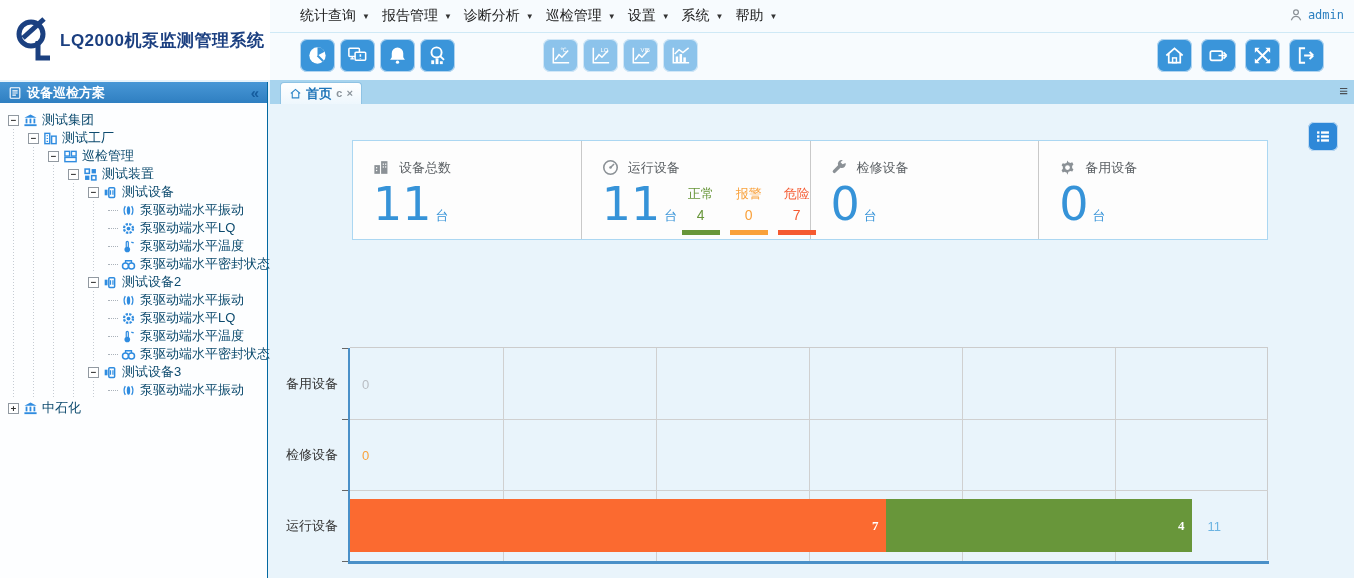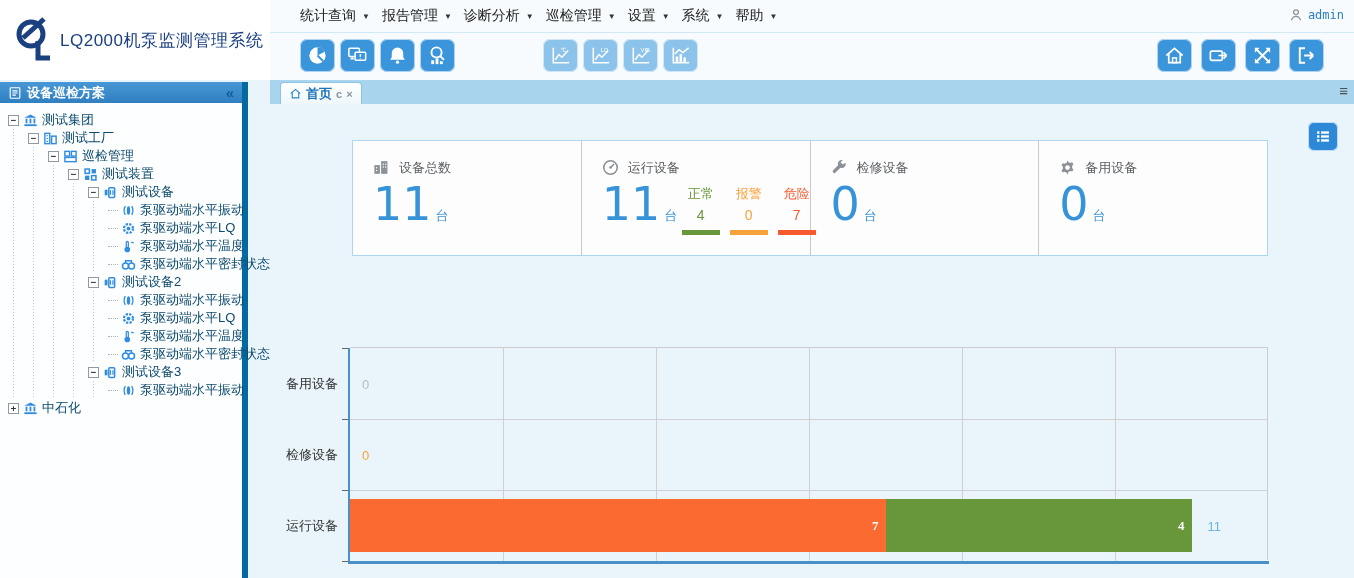--- a/index.html
+++ b/index.html
@@ -5,70 +5,70 @@
   * { margin:0; padding:0; box-sizing:border-box; }
   html,body { width:1354px; height:578px; overflow:hidden;
     font-family:"Liberation Sans", sans-serif; background:#e9f4fb; }
   svg { display:block; width:100%; height:100%; }
 
   
   #header { position:absolute; left:0; top:0; width:1354px; height:80px; background:#fdfeff; }
   #logo-zone { position:absolute; left:0; top:0; width:270px; height:80px; background:#fff;
     display:flex; align-items:center; }
   #logo-mark { width:42px; height:48px; margin-left:12px; }
-  #app-title { font-size:17px; font-weight:normal; color:#1b3f80; margin-left:6px; letter-spacing:0.5px; }
+  #app-title { font-size:17px; font-weight:bold; color:#1b3f80; margin-left:6px; letter-spacing:0.5px; }
   #menu-row { position:absolute; left:270px; top:0; right:0; height:33px;
     display:flex; align-items:center; gap:12px; padding-left:30px;
     border-bottom:1px solid #cfe9f6; background:#f7fbfe; }
   .menu-item { display:flex; align-items:center; gap:6px; font-size:14px; color:#222; cursor:pointer; }
   .menu-caret { font-size:8px; color:#333; }
   #user-box { position:absolute; right:10px; top:7px; display:flex; align-items:center; gap:4px; }
   #user-icon { width:16px; height:16px; }
   #user-name { font-family:"DejaVu Sans Mono", monospace; font-size:12px; color:#2b7fc0; }
   #toolbar-row { position:absolute; left:270px; top:33px; right:0; height:47px; background:#f7fbfe; }
   .tbtn { position:absolute; top:6px; width:35px; height:33px; border-radius:7px;
     background:#3a95da; padding:5px; cursor:pointer; box-shadow:0 0 0 1px rgba(255,255,255,.6) inset; }
   .tbtn.mid { background:#8cc3eb; }
 
   
-  #sidebar { position:absolute; left:0; top:82px; width:248px; bottom:0; background:#fdfeff;
-    border-right:6px solid #0369a1; }
+  #sidebar { position:absolute; left:0; top:82px; width:268px; bottom:0; background:#fdfeff;
+    border-right:1px solid #0369a1; }
   #sidebar-header { height:21px; background:linear-gradient(#4897d6,#2f7fc1); display:flex;
     align-items:center; padding:0 8px; }
   #sidebar-title-icon { width:14px; height:14px; margin-right:5px; }
   #sidebar-title { color:#fff; font-size:13px; font-weight:bold; flex:1; }
   #sidebar-collapse { color:#155c9e; font-size:15px; font-weight:bold; cursor:pointer; line-height:14px; }
   #tree { padding-top:8px; }
   .tree-row { display:flex; align-items:center; height:18px; padding-left:8px; cursor:pointer; }
   .tree-indent { width:20px; align-self:stretch; flex:0 0 20px;
     background:repeating-linear-gradient(to bottom,#c6ccd3 0 1px,transparent 1px 3px);
     background-size:1px 100%; background-repeat:no-repeat; background-position:5px 0; }
   .expander { flex:0 0 11px; width:11px; height:11px; border:1px solid #9199a1; background:#fff;
     font:bold 9px/9px "DejaVu Sans Mono",monospace; color:#333; text-align:center; margin-right:4px; }
   .connector { flex:0 0 10px; height:0; border-top:1px dotted #aab2ba; margin-right:3px; }
   .tree-icon { flex:0 0 15px; width:15px; height:15px; margin-right:4px; }
   .tree-label { font-size:13px; color:#0c4a6e; white-space:nowrap; }
 
   
   #tabbar { position:absolute; left:270px; top:80px; right:0; height:24px; background:#a8d4ee; }
   #tab-home { position:absolute; left:10px; top:2px; height:22px; padding:0 8px;
     background:linear-gradient(#ffffff,#eef7fd); border:1px solid #8fc3e4; border-bottom:none;
-    border-radius:4px 4px 0 0; display:flex; align-items:center; gap:4px; cursor:pointer; }
+    border-radius:4px 4px 0 0; display:flex; align-items:center; gap:4px; cursor:pointer;font-family:Liberation Mono, monospace; }
   #tab-home-icon { width:13px; height:13px; }
   #tab-home-label { font-size:13px; font-weight:bold; color:#1f74b8; }
   .tab-glyph { font-size:11px; font-weight:bold; color:#8b949c; cursor:pointer; }
   #tabbar-menu { position:absolute; right:6px; top:2px; font-size:15px; font-weight:bold; color:#4a4f54; cursor:pointer; }
 
   
   #content { position:absolute; left:270px; top:104px; right:0; bottom:0; background:#e9f4fb; }
   #list-toggle { position:absolute; right:16px; top:18px; width:30px; height:29px; border-radius:6px;
     background:#2e88d8; padding:5px; cursor:pointer; box-shadow:0 0 0 1px rgba(255,255,255,.7) inset; }
 
   
-  #cards-panel { position:absolute; left:82px; top:36px; width:916px; height:116px;
+  #cards-panel { position:absolute; left:82px; top:36px; width:916px; height:100px;
     background:#fdfdfd; border:1px solid #abd7f2; display:flex; }
   .card { flex:1 1 0; position:relative; border-right:1px solid #c9c9c9; }
   .card:last-child { border-right:none; }
   .card-head { position:absolute; left:19px; top:17px; display:flex; align-items:center; gap:8px; }
   .card-icon { width:19px; height:19px; }
   .card-title { font-size:13px; color:#5a5f63; }
   .card-num { position:absolute; left:20px; top:33px; font-family:"DejaVu Sans",sans-serif;
     font-size:46px; font-weight:400; color:#3693d8; line-height:60px; }
   .card-unit { font-size:13px; color:#3693d8; margin-left:4px; }
   .breakdown { position:absolute; left:100px; top:44px; display:flex; gap:10px; }

